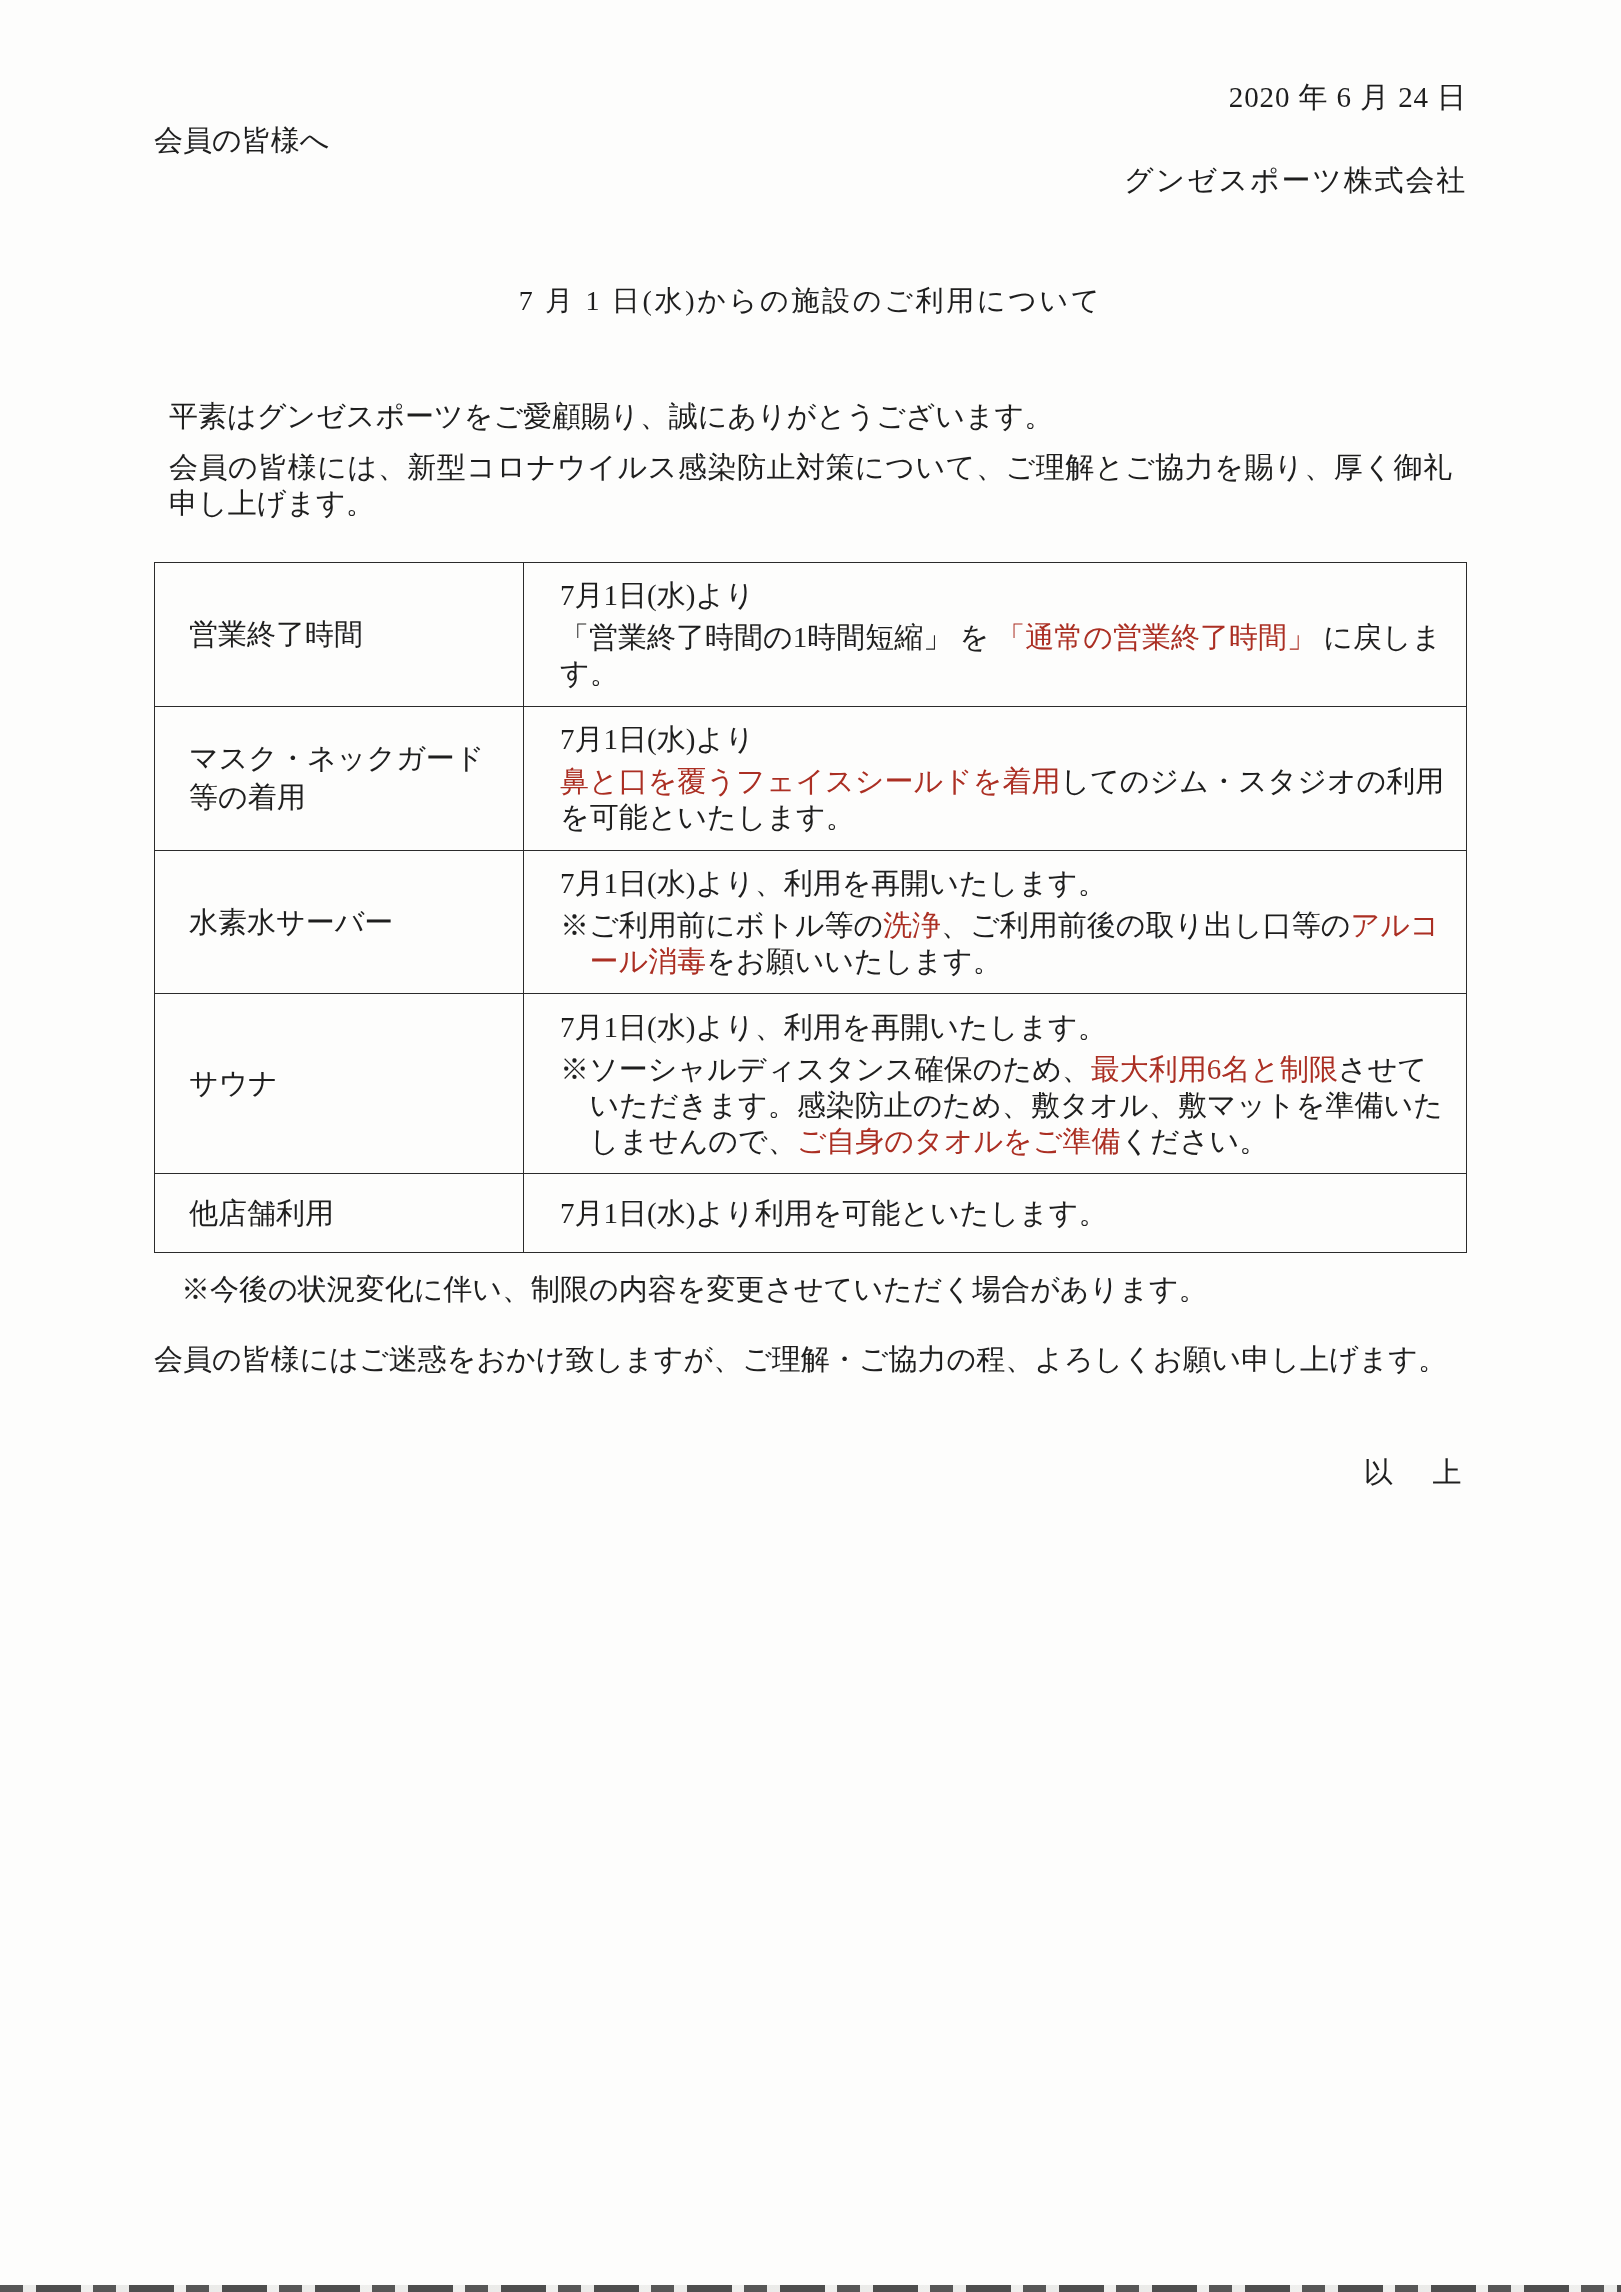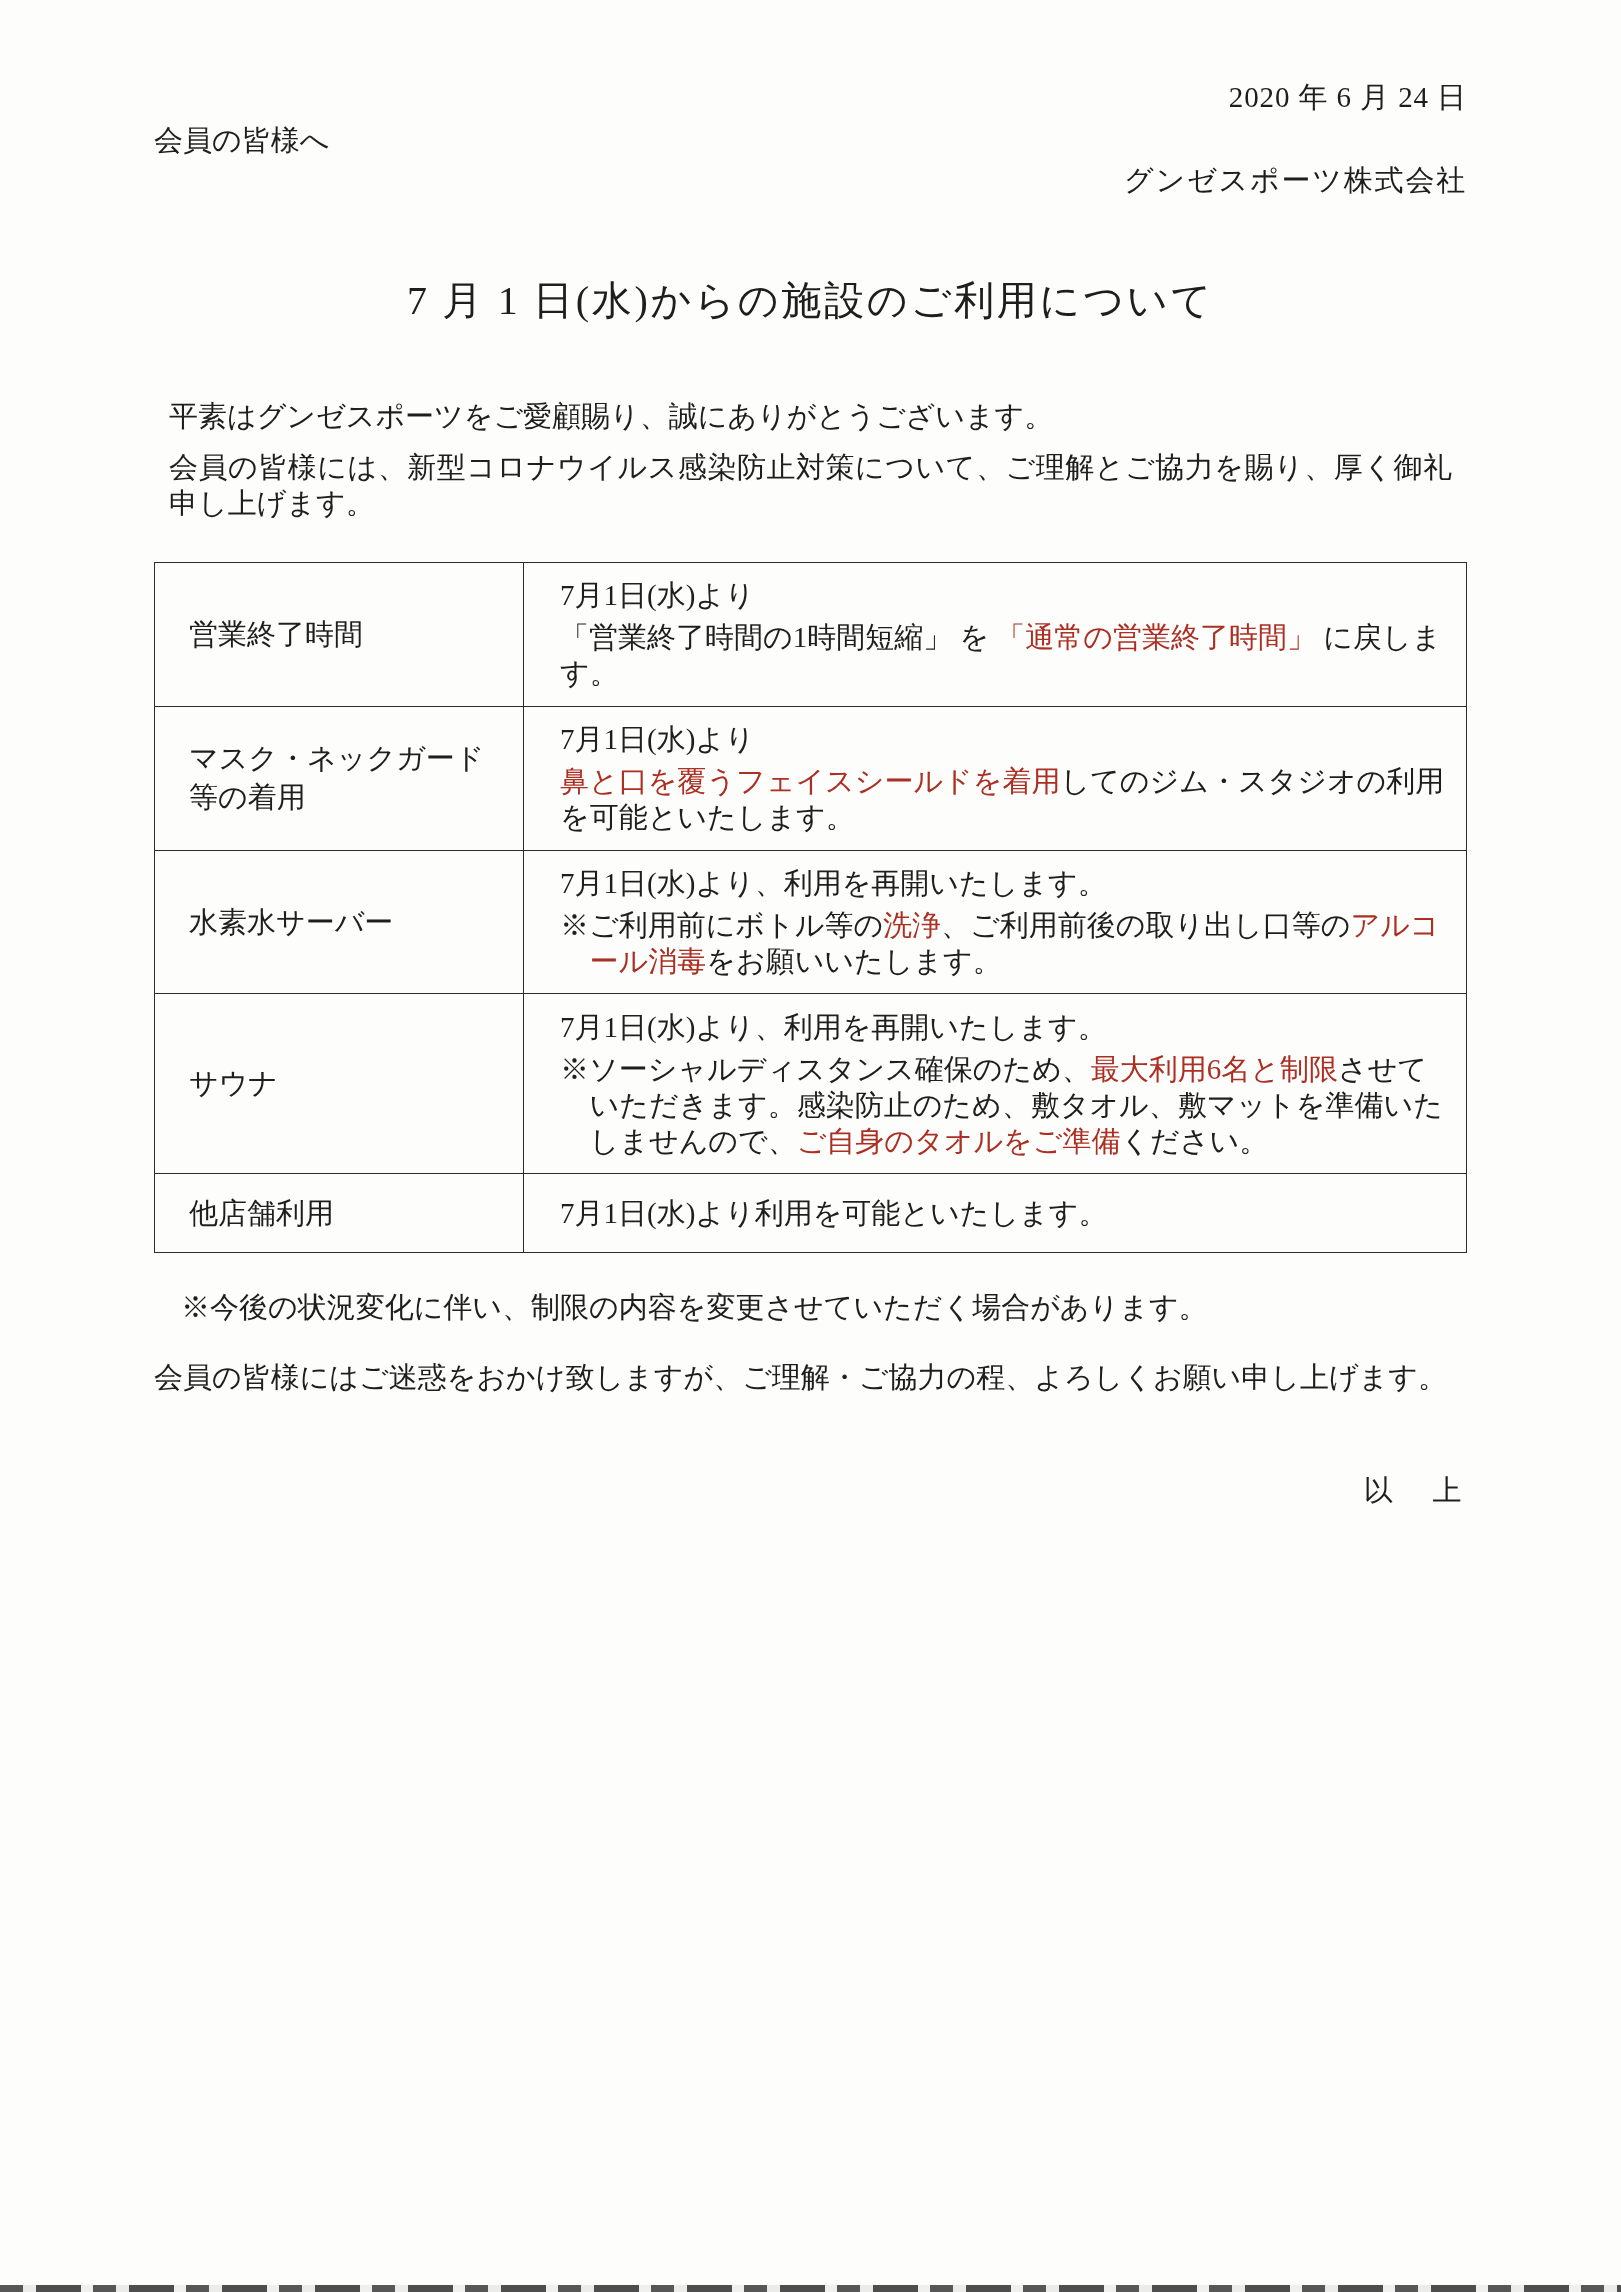--- a/index.html
+++ b/index.html
@@ -31,21 +31,21 @@
     margin-top: 7.2px;
     text-align: left;
   }
   .sender-line {
     margin-top: 3.6px;
     text-align: right;
     letter-spacing: 1.8px;
   }
   .doc-title {
     margin: 82px 0 0 0;
-    font-size: 40px;
+    font-size: 28px;
     font-weight: normal;
     text-align: center;
     letter-spacing: 2.7px;
     line-height: 41px;
   }
   .intro {
     margin-top: 77px;
     text-align: justify;
   }
   .intro p {
@@ -86,21 +86,21 @@
   tr.row-h1 { height: 115px; }
   tr.row-h2 { height: 140px; }
   tr.row-h3 { height: 134px; }
   tr.row-h4 { height: 170px; }
   tr.row-h5 { height: 79px; margin-left: 44px;  }
   .red-text {
     color: #ab2f23;
     text-align: center;
   }
   .table-note {
-    margin-top: 36px;
+    margin-top: 18px;
     padding-left: 27px;
   }
   .closing {
     margin-top: 34px;
     text-align: justify;
   }
   .closing p {
     margin: 0;
     padding: 0;
   }

